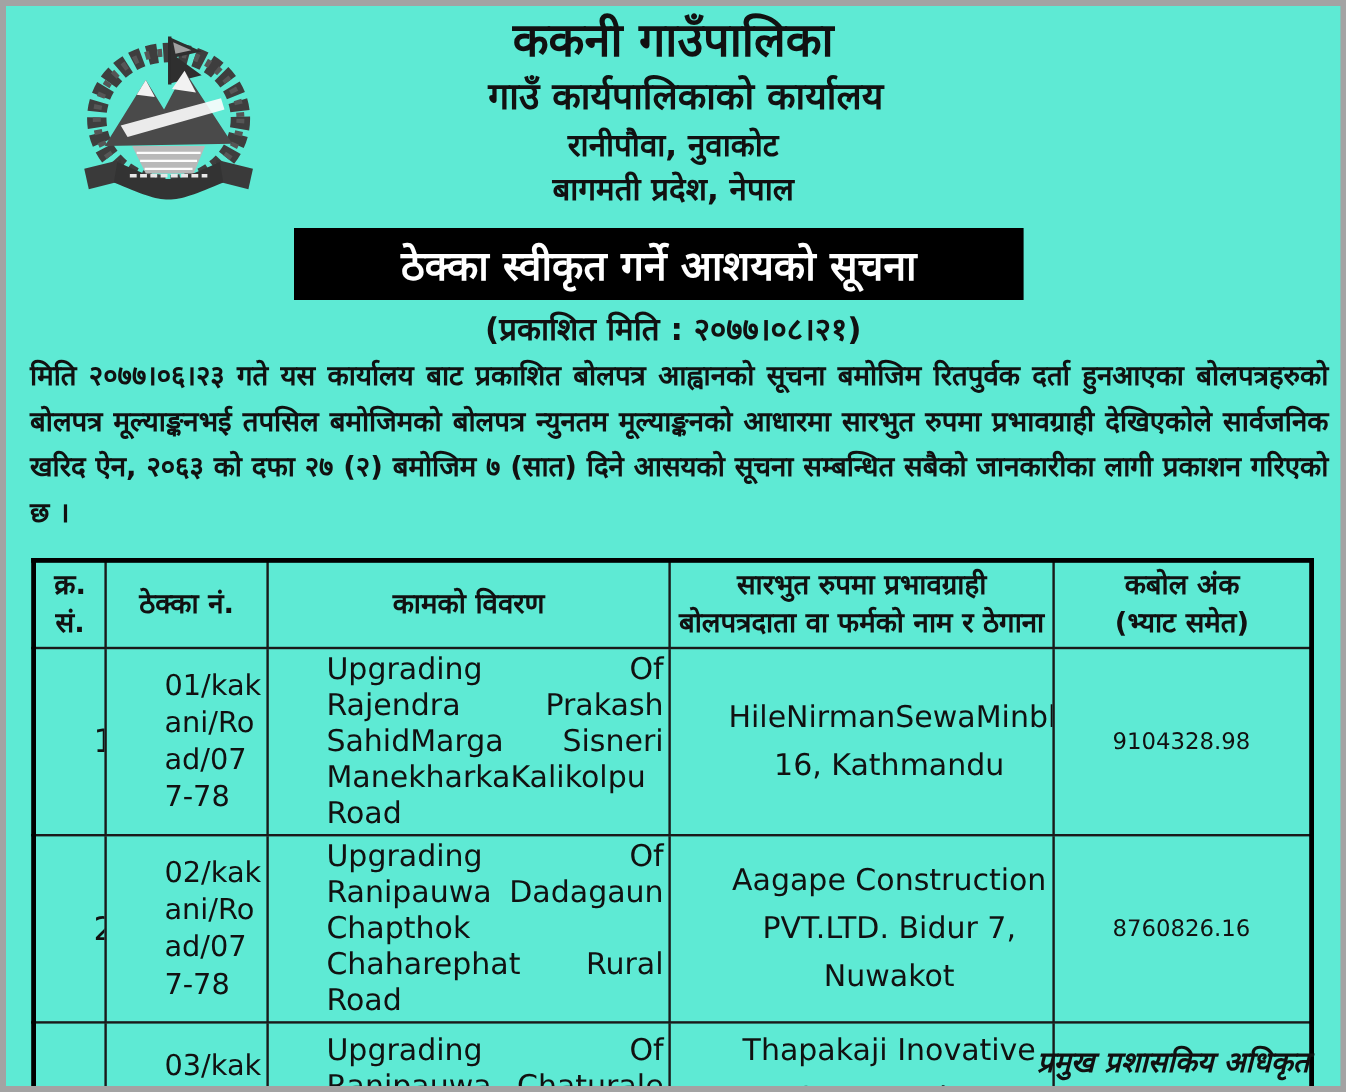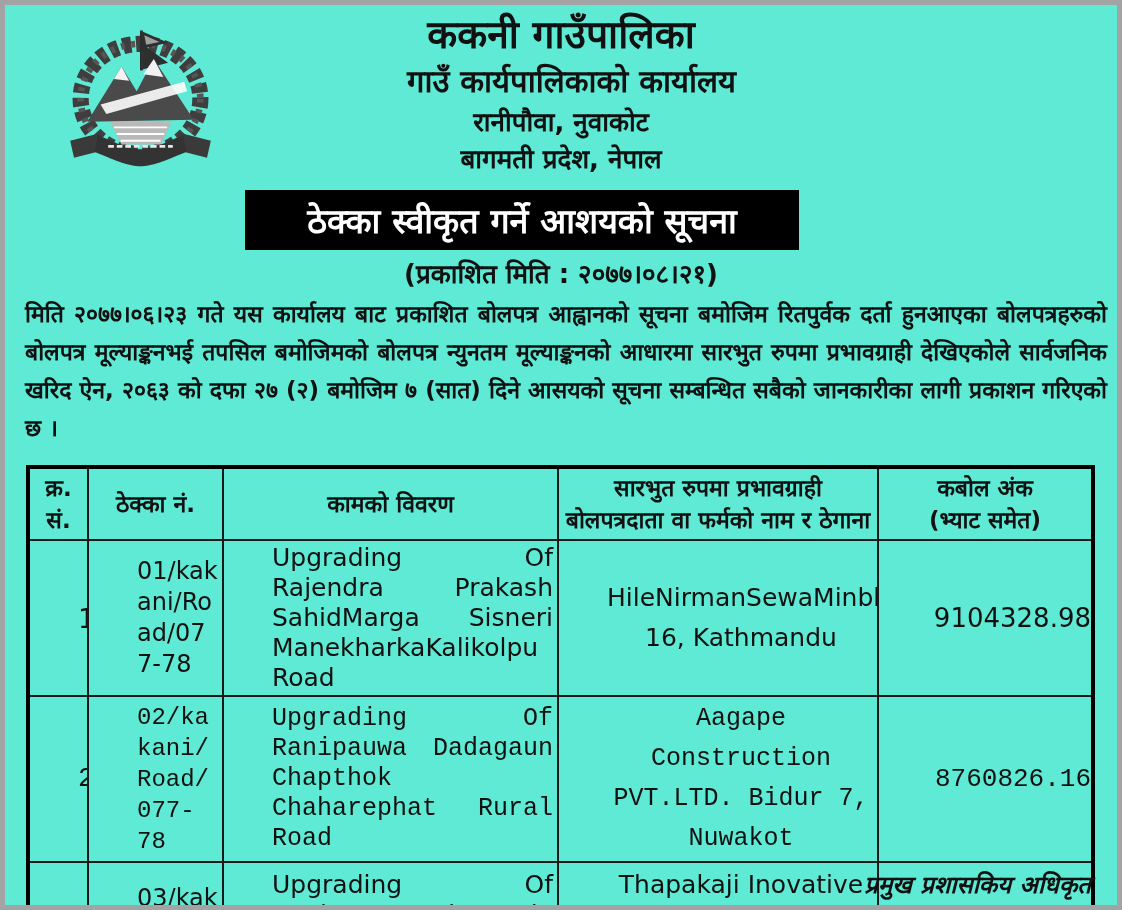--- a/index.html
+++ b/index.html
@@ -30,21 +30,21 @@
     font-weight: 700;
   }
   .lh-line1 { font-size: 39px; line-height: 48px; }
   .lh-line2 { font-size: 31px; line-height: 44px; margin-left: 21px; }
   .lh-line3 { font-size: 26px; line-height: 38px; }
   .lh-line4 { font-size: 26px; line-height: 36px; }
   
   .banner {
     position: absolute;
     left: 240px; top: 185px;
-    width: 554px; height: 60px;
+    width: 608px; height: 60px;
     background: #000;
     color: #fff;
     display: flex; align-items: center; justify-content: center;
     font-size: 34px; font-weight: 700;
   }
   .pub-date {
     position: absolute;
     left: 0; top: 250px; width: 100%;
     text-align: center;
     font-size: 26px; font-weight: 700;
@@ -104,23 +104,23 @@
     padding: 2px 4px 2px 8px;
     text-align: justify;
     text-align-last: left;
   }
   td.bidder {
     font-size: 25px; line-height: 40px;
     text-align: center;
     white-space: pre-line;
     padding: 2px 2px;
   }
-  td.amount { text-align: right; font-size: 26px; }
+  td.amount { text-align: left; font-size: 19px; }
   tr.r1 td { height: 103px; }
-  tr.r2 td { height: 98px; font-family: Liberation Mono, monospace; }
+  tr.r2 td { height: 98px; }
   tr.r3 td { height: 118px; }
   
   .signature {
     position: absolute;
     right: 26px; top: 862px;
     font-size: 24px; font-weight: 700;
     text-align: right;
     font-style: italic;
   }
 </style>

